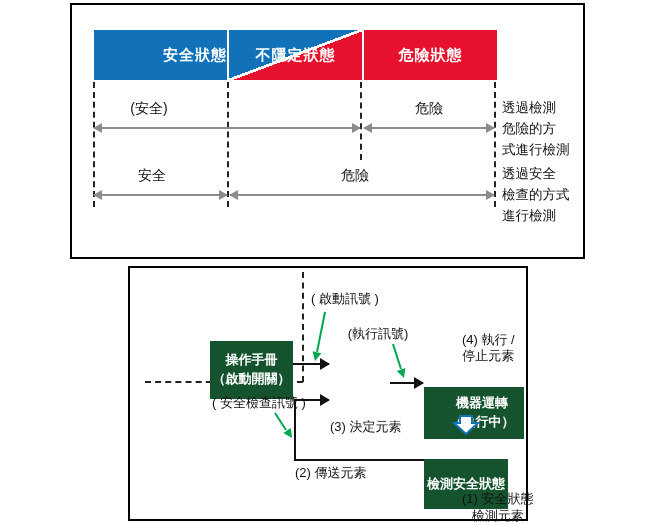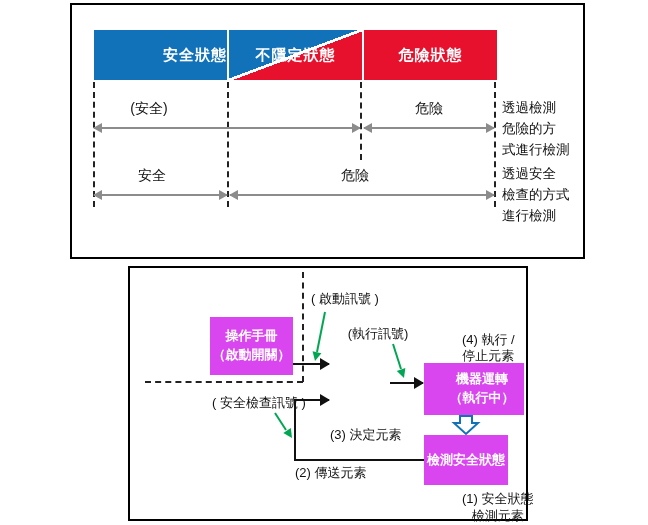--- a/index.html
+++ b/index.html
@@ -27,23 +27,23 @@
   .dbl::before{content:"";position:absolute;left:-1px;top:-4px;width:0;height:0;
       border-top:5px solid transparent;border-bottom:5px solid transparent;border-right:9px solid #8c8c8c;}
   .dbl::after{content:"";position:absolute;right:-1px;top:-4px;width:0;height:0;
       border-top:5px solid transparent;border-bottom:5px solid transparent;border-left:9px solid #8c8c8c;}
 
   .note{position:absolute;left:430px;width:84px;font-size:13.5px;line-height:21px;}
   .note span{display:block;}
 
   
   .dash-h{position:absolute;height:0;border-top:2px dashed #222;}
-  .bluebox{position:absolute;background:#d946ef;color:#fff;font-weight:bold;font-size:13px;
+  .bluebox{position:absolute;background:#14532d;color:#fff;font-weight:bold;font-size:13px;
       display:flex;flex-direction:column;align-items:center;justify-content:center;
-      line-height:1.45;text-align:center;white-space:nowrap;}
+      line-height:1.45;text-align:center;white-space:nowrap;margin-top:24px;}
   .and-gate{position:absolute;left:200px;top:77px;width:60px;height:72px;background:#1172b9;
       border-radius:6px 62% 62% 6px / 6px 50% 50% 6px;
       display:flex;flex-direction:column;align-items:center;justify-content:center;
       color:#fff;font-weight:bold;font-size:13.5px;line-height:1.3;padding-right:8px;box-sizing:border-box;}
   .blk{position:absolute;height:2px;background:#111;}
   .blk.head-r::after{content:"";position:absolute;right:-1px;top:-5px;width:0;height:0;
       border-top:6px solid transparent;border-bottom:6px solid transparent;border-left:10px solid #111;}
   .vblk{position:absolute;width:2px;background:#111;}
   .slbl{position:absolute;font-size:13px;text-align:center;white-space:nowrap;}
   .slbl-left{text-align:left;}
@@ -147,20 +147,20 @@
 
   <div class="slbl" style="left:170px;top:22px;width:90px;">( 啟動訊號 )</div>
   <div class="slbl" style="left:213px;top:57px;width:70px;">(執行訊號)</div>
   <div class="slbl" style="left:50px;top:126px;width:110px;margin-left:24px;">( 安全檢查訊號 )</div>
 
   <div class="slbl slbl-left" style="left:292px;top:64px;line-height:16px;">
     <span>(4) 執行 /</span>
     <span class="indent">停止元素</span>
   </div>
 
-  <div class="slbl slbl-left" style="left:200px;top:158px;">(3) 決定元素</div>
+  <div class="slbl slbl-left" style="left:200px;top:150px;">(3) 決定元素</div>
   <div class="slbl slbl-left" style="left:165px;top:196px;">(2) 傳送元素</div>
 
   <div class="slbl slbl-left" style="left:292px;top:222px;line-height:17px;">
     <span>(1) 安全狀態</span>
     <span class="indent">檢測元素</span>
   </div>
 </div>
 
 </body></html>

